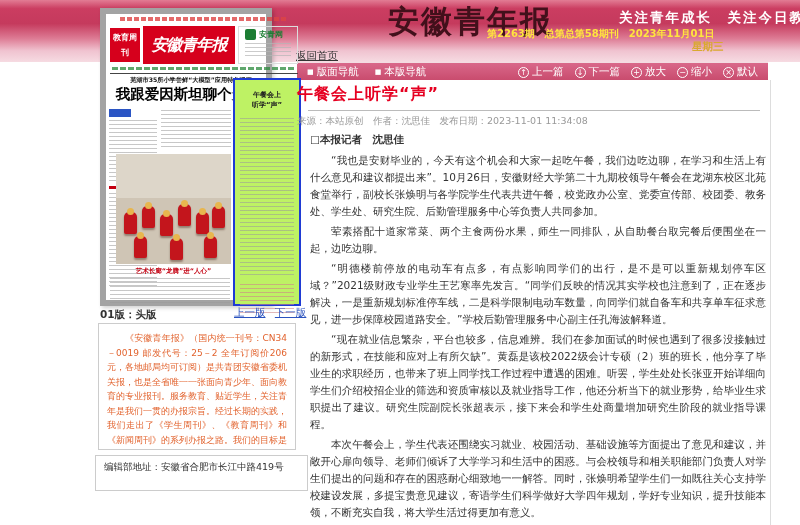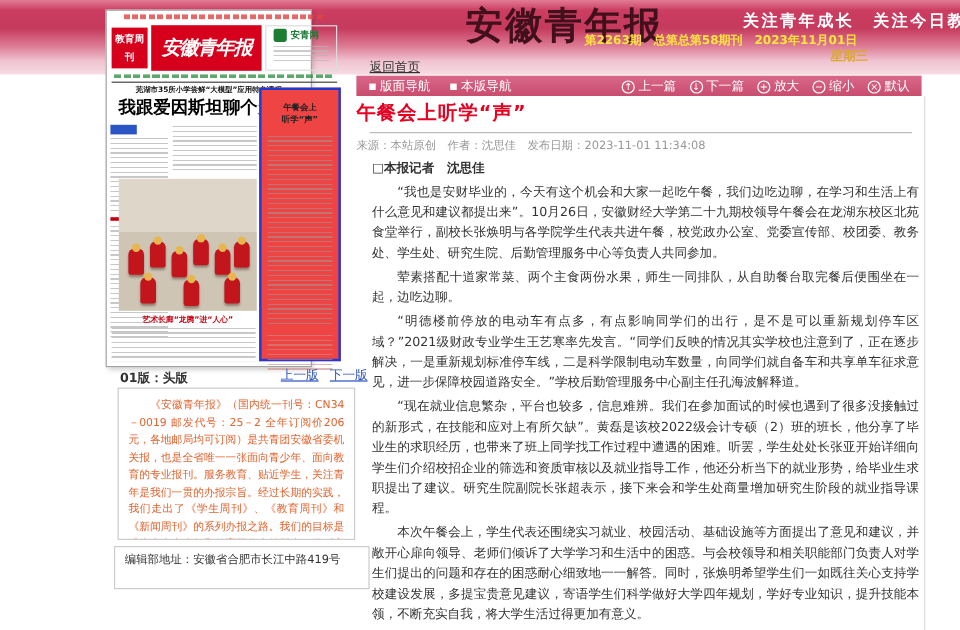--- a/index.html
+++ b/index.html
@@ -10,40 +10,40 @@
   
   .banner { position:absolute; left:0; top:0; width:800px; height:62px;
     background:linear-gradient(180deg,#e27c94 0%,#cb3d61 14%,#c53a5d 38%,#dd7b94 62%,#f0c3d0 82%,#f6dbe2 100%); }
   .site-title { position:absolute; left:388px; top:1px; font-size:31px; font-weight:800;
     color:#42101b; letter-spacing:2px; white-space:nowrap; }
   .slogan { position:absolute; left:619px; top:9px; font-size:13.5px; font-weight:bold;
     color:#fff; letter-spacing:2px; white-space:nowrap; }
   .issue-line { position:absolute; left:487px; top:27px; font-size:10px; font-weight:bold;
     color:#ffe53e; white-space:nowrap; }
   .weekday { position:absolute; left:692px; top:40px; font-size:10.5px; font-weight:bold; color:#d9a92f; }
-  .back-home { position:absolute; left:308px; top:49px; font-size:10.5px; color:#333;
+  .back-home { position:absolute; left:296px; top:49px; font-size:10.5px; color:#333;
     text-decoration:underline; cursor:pointer; }
   .issue-nav { position:absolute; left:543px; top:64px; font-size:13px; color:#222; white-space:nowrap; }
   .issue-nav .lnk { text-decoration:underline; font-weight:bold; cursor:pointer; margin:0 4px; }
   .issue-nav .cur { margin:0 6px; }
 
   
   .toolbar { position:absolute; left:297px; top:62px; width:471px; height:18px;
     background:linear-gradient(180deg,#d9688a,#c94c6e); border-top:1px solid #f3dce2;
     color:#fff; font-size:10.5px; display:flex; align-items:center; }
   .tb-left { display:flex; gap:16px; padding-left:10px; }
   .tb-right { position:absolute; right:10px; top:0; height:18px; display:flex; gap:11px; align-items:center; }
   .tb-item { display:flex; align-items:center; gap:3px; cursor:pointer; white-space:nowrap; }
   .sq { font-size:7px; line-height:10px; }
   .circ { display:inline-block; width:11px; height:11px; border:1px solid #fff; border-radius:50%;
     font-size:8px; line-height:9px; text-align:center; }
 
   
-  .thumb { position:absolute; left:88px; top:8px; width:172px; height:298px; background:#fff;
-    border:1px solid #a3a3a3; box-shadow:2px 2px 4px rgba(0,0,0,.18); }
+  .thumb { position:absolute; left:100px; top:8px; width:172px; height:298px; background:#fff;
+    border:6px solid #a3a3a3; box-shadow:2px 2px 4px rgba(0,0,0,.18); }
   .np-dateline { position:absolute; left:14px; top:3px; width:168px; height:4px;
     background:repeating-linear-gradient(90deg,#d44 0 5px,transparent 5px 7px); opacity:.8; }
   .np-masthead { position:absolute; left:4px; top:12px; width:188px; height:38px; display:flex; gap:3px; }
   .np-eduweekly { width:30px; height:34px; margin-top:2px; background:#d6001c; color:#fff;
     font-size:8px; font-weight:bold; text-align:center; line-height:15px; padding-top:2px; }
   .np-title-box { width:92px; height:38px; background:#d6001c; color:#fff; display:flex;
     align-items:center; justify-content:center; }
   .np-title-box span { font-size:16px; font-weight:800; font-style:italic; letter-spacing:-1px; white-space:nowrap; }
   .np-logo-box { flex:1; height:38px; border:1px solid #dcdcdc; padding:2px 6px;text-align:center; }
   .np-logo-row { display:flex; align-items:center; gap:3px; }
@@ -68,21 +68,21 @@
   .np-photo { position:absolute; left:10px; top:140px; width:115px; height:110px;
     background:linear-gradient(180deg,#ddd6c9 0 40%,#cfc5b5 40% 100%); overflow:hidden; }
   .fig { position:absolute; width:13px; height:22px; background:#c3151c; border-radius:5px 5px 2px 2px;
     box-shadow:0 2px 2px rgba(60,20,10,.4); }
   .fig:after { content:""; position:absolute; left:3px; top:-4px; width:7px; height:7px;
     border-radius:50%; background:#e8b64e; }
   .np-caption { position:absolute; left:10px; top:253px; width:115px; text-align:center;
     font-size:6.5px; font-weight:bold; color:#c40011; white-space:nowrap; }
   .np-bottomtext { position:absolute; left:4px; top:264px; width:120px; height:28px; }
   .np-bluebox { position:absolute; left:127px; top:64px; width:68px; height:228px;
-    border:2px solid #1f3bd4; background:#ef4444; cursor:pointer; }
+    border:2px solid #1f3bd4; background:#bef264; cursor:pointer; }
   .np-bb-title { margin-top:10px; text-align:center; font-size:7px; font-weight:bold; color:#222; line-height:10px; }
   .np-bb-lines { margin:8px 5px 0; height:160px; }
   .np-bb-lines2 { margin:6px 5px 0; height:30px;
     background:repeating-linear-gradient(180deg,#c88 0 1px,transparent 1px 4px); opacity:.6; }
 
   
   .page-label { position:absolute; left:100px; top:308px; font-size:10.5px; color:#333; font-weight:bold; }
   .page-links { position:absolute; left:228px; top:306px; width:70px; font-size:10.5px;
     color:#2a52be; white-space:nowrap; }
   .page-links span { text-decoration:underline; cursor:pointer; margin-left:6px;text-align:center; }

